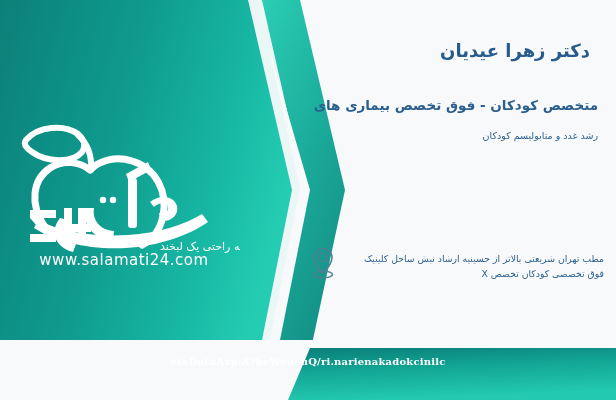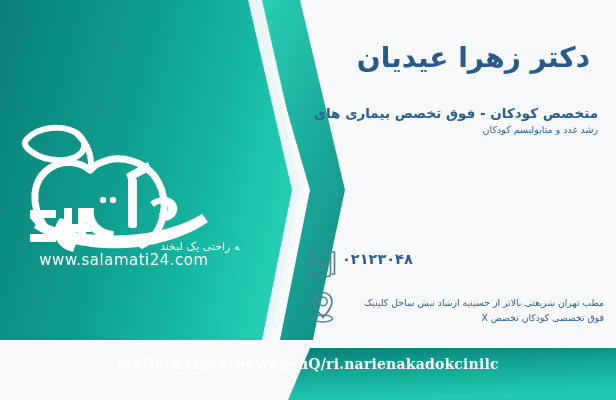--- a/index.html
+++ b/index.html
@@ -42,47 +42,47 @@
     height:400px;
     text-align:right;
     direction:rtl;
   }
 
   .doc-name{
     position:absolute;
     right:26px;
     top:40px;
     width:286px;
-    font-size:28px;
+    font-size:18px;
     font-weight:bold;
     color:#275b8c;
     letter-spacing:0px;
     line-height:1.25;
     white-space:nowrap;
   }
 
   .spec-wrap{
     position:absolute;
     right:18px;
-    top:104px;
+    top:96px;
     width:296px;
     text-align:right;
   }
   .spec-1,.spec-2{
     font-size:13.5px;
     font-weight:bold;
     color:#2b5f8f;
     line-height:1.42;
     white-space:nowrap;
   }
   .spec-3{
     font-size:9.5px;
     color:#2b5f8f;
     line-height:1.5;
-    margin-top:0;
+    margin-top:14px;
     white-space:nowrap;
   }
 
   
   .contact{
     position:absolute;
     right:12px;
     top:246px;
     width:306px;
   }
@@ -131,21 +131,21 @@
     bottom:0;
     height:60px;
   }
   .banner svg{display:block;width:616px;height:60px;}
   .banner-text{
     position:absolute;
     left:0;right:0;
     top:16px;
     text-align:center;
     color:#ffffff;
-    font-size:14px;
+    font-size:10px;
     font-weight:bold;
     letter-spacing:.2px;
     direction:ltr;
     font-family:"DejaVu Serif","Liberation Serif",serif;
   }
 </style>
 </head>
 <body>
 
 <div class="card">
@@ -233,34 +233,20 @@
 
     <div class="doc-name">دکتر زهرا عیدیان</div>
 
     <div class="spec-wrap">
       <div class="spec-1">متخصص کودکان - فوق تخصص بیماری های</div>
       <div class="spec-3">رشد غدد و متابولیسم کودکان</div>
     </div>
 
     <div class="contact">
 
-      <div class="row">
-        <div class="ico">
-          <svg width="30" height="32" viewBox="0 0 30 32" xmlns="http://www.w3.org/2000/svg" aria-hidden="true">
-            <rect x="2.5" y="2.5" width="20" height="27" rx="2.5" fill="none" stroke="#4f7f92" stroke-width="1.6"></rect>
-            <path d="M23.5,5 h3 v22 h-3" fill="none" stroke="#4f7f92" stroke-width="1.6"></path>
-            <path d="M9.5,10.5 c-1.2,1.2 -1.1,3.2 .4,5.3 c1.6,2.3 4.4,4.2 6.3,4
-                     c1,-.1 1.7,-.8 2.1,-1.7 l-2.6,-1.7 c-.4,.5 -.9,.8 -1.4,.6
-                     c-1,-.4 -2.7,-2 -3.1,-3.1 c-.2,-.6 .1,-1.1 .6,-1.4 Z" fill="none" stroke="#4f7f92" stroke-width="1.5"></path>
-          </svg>
-        </div>
-        <div class="txt">
-          <div class="phone">۰۲۱۲۳۰۴۸</div>
-        </div>
-      </div>
 
       <div class="row">
         <div class="ico">
           <svg width="30" height="34" viewBox="0 0 30 34" xmlns="http://www.w3.org/2000/svg" aria-hidden="true">
             <path d="M15,2.5 c-5,0 -9,4 -9,9 c0,6.5 9,16 9,16 c0,0 9,-9.5 9,-16
                      c0,-5 -4,-9 -9,-9 Z" fill="none" stroke="#4f7f92" stroke-width="1.6"></path>
             <circle cx="15" cy="11.5" r="4.2" fill="none" stroke="#4f7f92" stroke-width="1.5"></circle>
             <ellipse cx="15" cy="28.5" rx="9.5" ry="3.4" fill="none" stroke="#4f7f92" stroke-width="1.5"></ellipse>
           </svg>
         </div>

